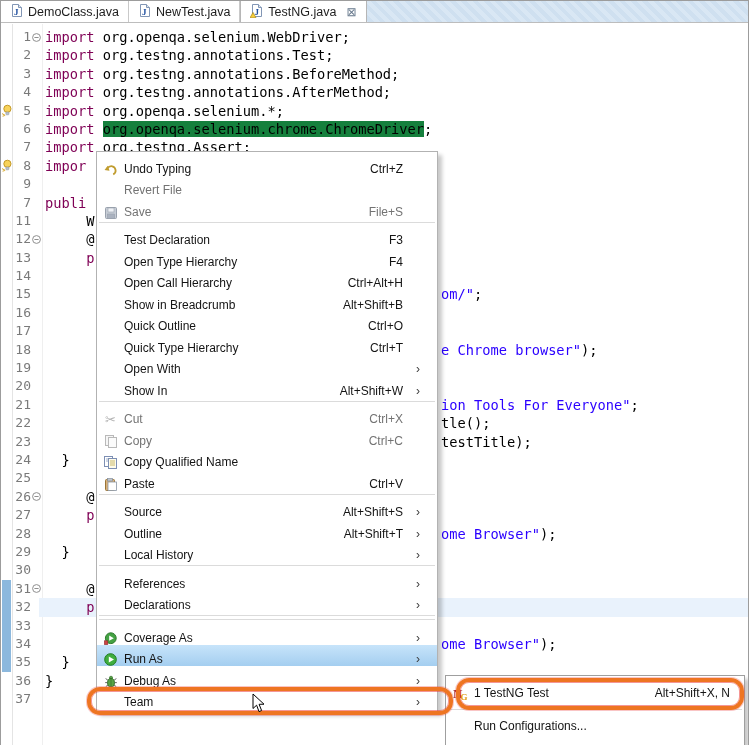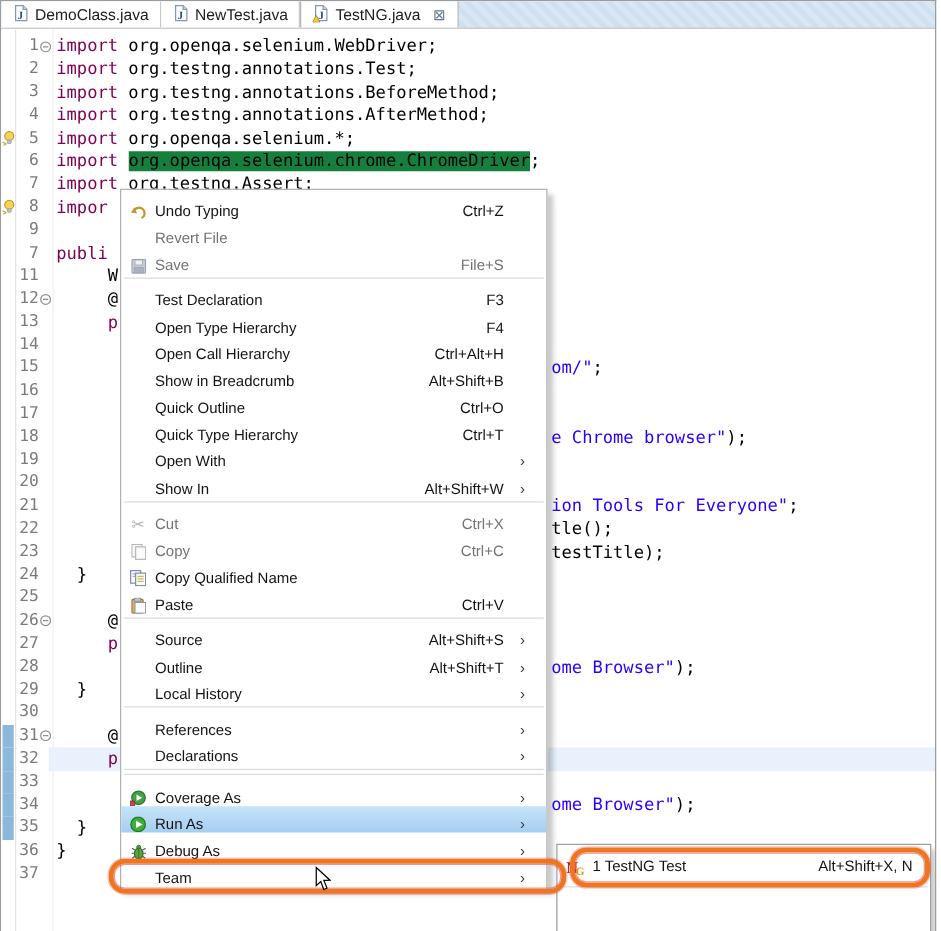--- a/index.html
+++ b/index.html
@@ -498,20 +498,25 @@
         <span class="mic">
           <svg width="15" height="15">
             <text x="0" y="12" font-family="Liberation Serif" font-weight="bold" font-size="13" fill="#9e1b1f">N</text>
             <text x="7.5" y="14" font-family="Liberation Serif" font-weight="bold" font-size="9" fill="#e09b12">G</text>
           </svg>
         </span>
         <span class="mlabel">1 TestNG Test</span>
         <span class="msc">Alt+Shift+X, N</span>
       </div>
       <div class="smsep"></div>
+      <div class="smrow">
+        <span class="mic"></span>
+        <span class="mlabel">Run Configurations...</span>
+        <span class="msc"></span>
+      </div>
     </div>
 
   <div class="ann" id="ann-runas"></div>
   <div class="ann" id="ann-testng"></div>
 
   <div class="cursor">
     <svg width="13" height="20" viewBox="0 0 13 20">
         <path d="M1 1 L1 15.5 L4.6 12.2 L7 18.6 L9.6 17.5 L7.1 11.3 L12 11.2 Z" fill="#fff" stroke="#000" stroke-width="1"></path>
       </svg>
   </div>

